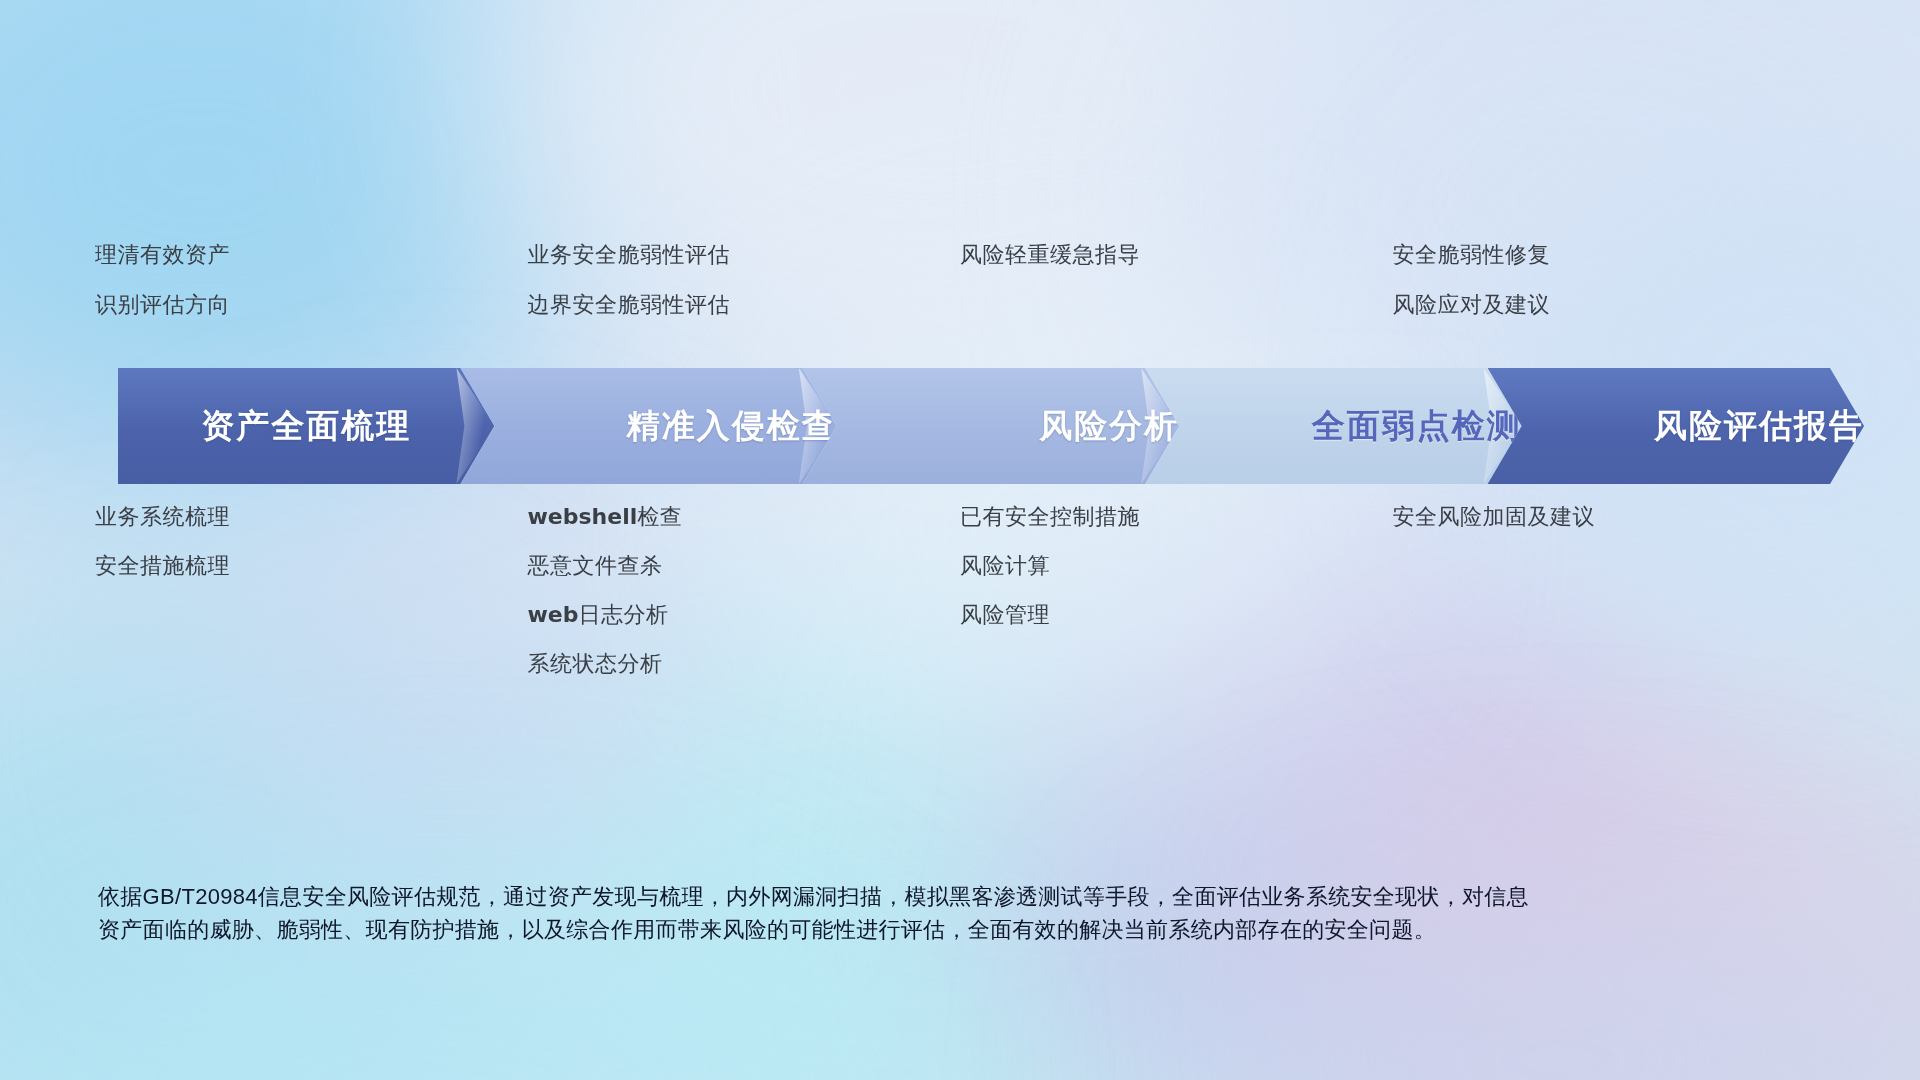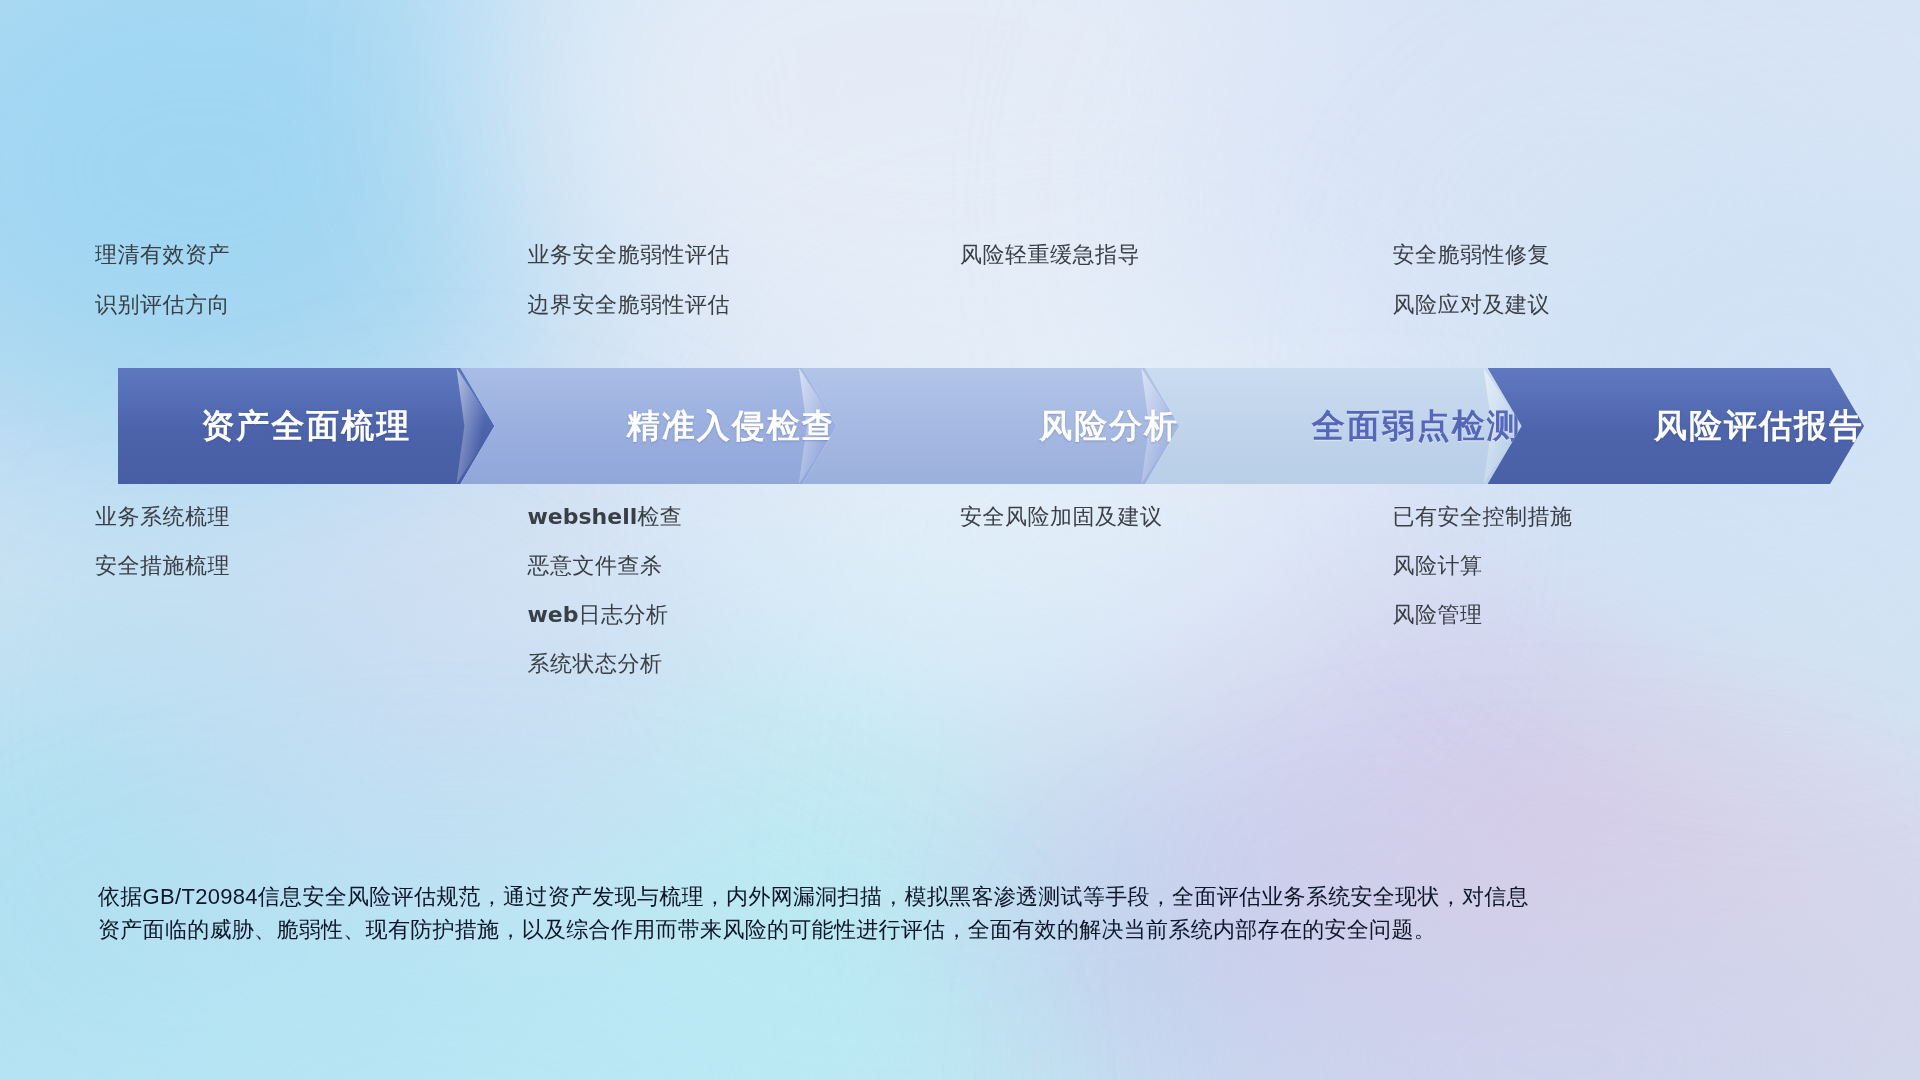--- a/index.html
+++ b/index.html
@@ -200,27 +200,27 @@
       <div class="bot-line">业务系统梳理</div>
       <div class="bot-line">安全措施梳理</div>
     </div>
     <div class="col">
       <div class="bot-line"><span class="latin">webshell</span><span>检查</span></div>
       <div class="bot-line">恶意文件查杀</div>
       <div class="bot-line"><span class="latin">web</span><span>日志分析</span></div>
       <div class="bot-line">系统状态分析</div>
     </div>
     <div class="col">
-      <div class="bot-line">安全风险加固及建议</div>
-    </div>
-    <div class="col">
       <div class="bot-line">已有安全控制措施</div>
       <div class="bot-line">风险计算</div>
       <div class="bot-line">风险管理</div>
     </div>
+    <div class="col">
+      <div class="bot-line">安全风险加固及建议</div>
+    </div>
   </div>
 
   <div class="footer">
     <p>依据GB/T20984信息安全风险评估规范，通过资产发现与梳理，内外网漏洞扫描，模拟黑客渗透测试等手段，全面评估业务系统安全现状，对信息</p>
     <p>资产面临的威胁、脆弱性、现有防护措施，以及综合作用而带来风险的可能性进行评估，全面有效的解决当前系统内部存在的安全问题。</p>
   </div>
 
 </div>
 
 </body></html>

